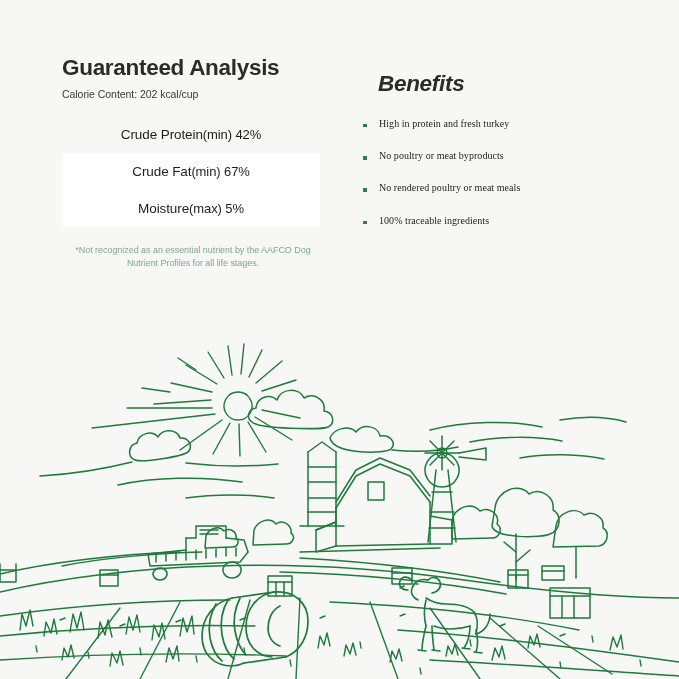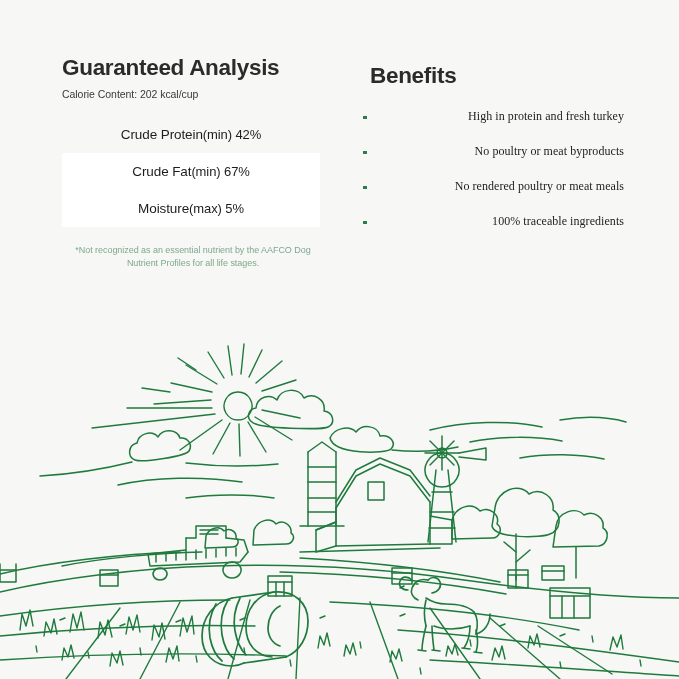--- a/index.html
+++ b/index.html
@@ -108,40 +108,40 @@
     width: 262px;
   }
 
   .benefits-title {
     font-family: "Liberation Sans", sans-serif;
     font-size: 22.5px;
     font-weight: bold;
     color: #2b2b2b;
     letter-spacing: -0.3px;
     line-height: 1.1;
-    margin: 8px;
+    margin: 16px;
+    font-style: italic;
   }
 
   .benefits-list {
     list-style: none;
     margin: 0;
     padding: 0;
     margin-top: 20px;
   }
 
   .benefit-item {
     position: relative;
     padding-left: 17px;
     margin-bottom: 19px;
     font-family: "Liberation Serif", serif;
-    font-size: 12px;
+    font-size: 10px;
     line-height: 1.33;
     color: #1d1d1d;
     letter-spacing: 0.05px;
-    text-align: right;
   }
 
   .benefit-bullet {
     position: absolute;
     left: 1px;
     top: 7px;
     width: 3.5px;
     height: 3.5px;
     background: #2e7d4f;
   }

